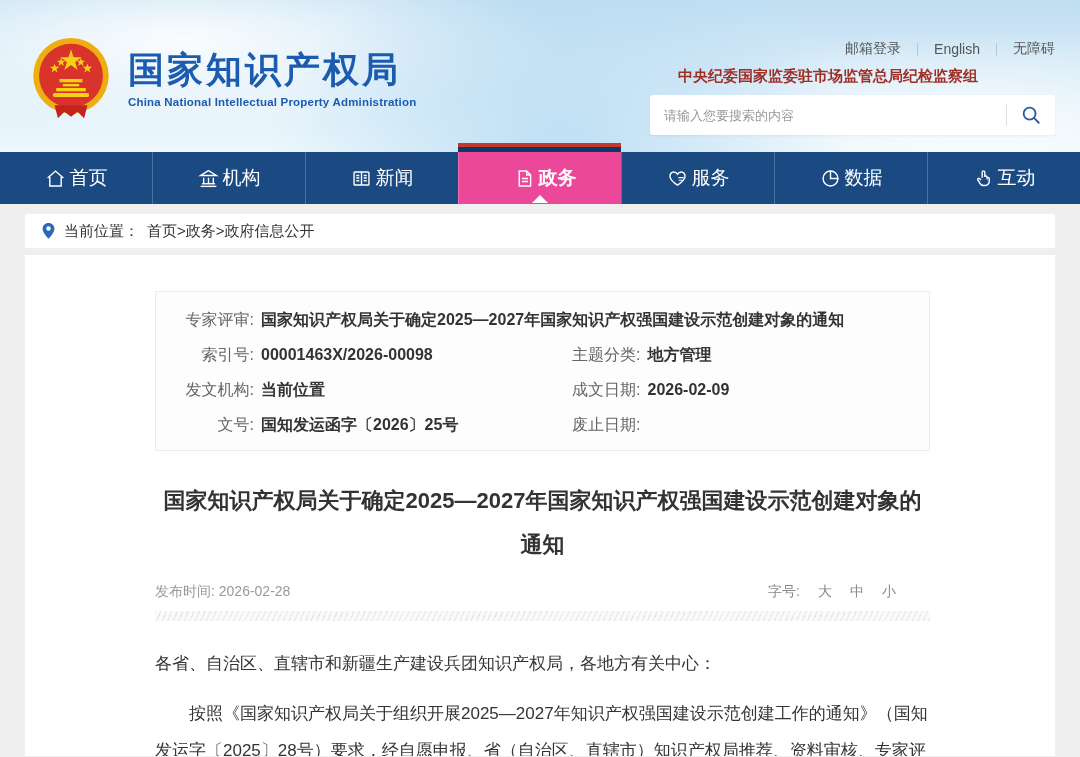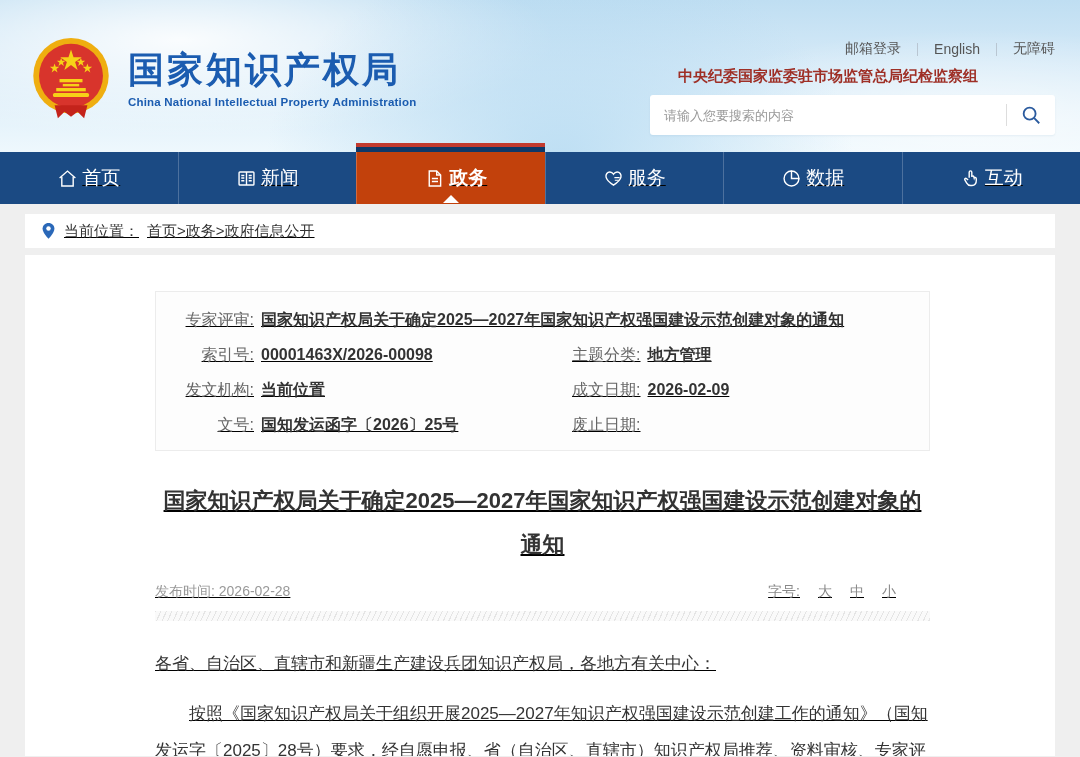--- a/index.html
+++ b/index.html
@@ -1,18 +1,18 @@
 <!DOCTYPE html>
 <html><head>
 <meta charset="utf-8">
 <style>
   * { margin:0; padding:0; box-sizing:border-box; }
   html,body { width:1080px; height:757px; }
   body { font-family:"Liberation Sans","DejaVu Sans",sans-serif; background:#efefef; overflow:hidden; }
-  .page { width:1080px; height:542px; position:relative; background:#efefef;text-decoration:underline; }
+  .page { width:1080px; height:542px; position:relative; background:#efefef; }
 
   
   .header {
     height:152px; position:relative; overflow:hidden;
     background:
       radial-gradient(ellipse 420px 300px at 560px 160px, rgba(173,214,240,.75), rgba(173,214,240,0) 70%),
       radial-gradient(ellipse 500px 130px at 180px 40px, rgba(255,255,255,.9), rgba(255,255,255,0) 75%),
       radial-gradient(ellipse 420px 120px at 980px 120px, rgba(255,255,255,.65), rgba(255,255,255,0) 75%),
       linear-gradient(180deg,#bfdef2 0%,#d4e9f7 40%,#eef8fd 100%);
   }
@@ -31,21 +31,21 @@
   .search-box input { flex:1; border:none; outline:none; height:100%; padding:0 14px; font-size:13px; color:#333; background:transparent; font-family:inherit; }
   .search-box input::placeholder { color:#999; }
   .search-divider { width:1px; height:22px; background:#ddd; }
   .search-btn { width:48px; height:100%; border:none; background:transparent; display:flex; align-items:center; justify-content:center; cursor:pointer; }
 
   
   .nav { height:52px; background:#1b4a83; display:flex; position:relative; }
   .nav-item { flex:1; display:flex; align-items:center; justify-content:center; gap:4px; color:#fff; font-size:19px; cursor:pointer; position:relative; text-decoration:none; }
   .nav-item + .nav-item { border-left:1px solid rgba(255,255,255,.22); }
   .nav-item svg { width:21px; height:21px; }
-  .nav-item.active { background:#c2410c; font-weight:bold;padding-left:10px; }
+  .nav-item.active { background:#ec4899; font-weight:bold;padding-left:10px; }
   .nav-item.active::before { content:""; position:absolute; left:-1px; right:0; top:-9px; height:4px; background:#c23a2e; }
   .nav-item.active::after  { content:""; position:absolute; left:-1px; right:0; top:-5px; height:5px; background:#0d3868; }
   .nav-caret { position:absolute; bottom:1px; left:50%; transform:translateX(-50%); width:0; height:0;
                border-left:8px solid transparent; border-right:8px solid transparent; border-bottom:8px solid #fff; }
 
   
   .breadcrumb-bar { margin:10px 25px 0; background:#fff; height:34px; display:flex; align-items:center; padding-left:16px; gap:8px; font-size:15px; color:#333; }
   .breadcrumb-bar svg { width:15px; height:18px; }
   .crumb-path { cursor:pointer; }
 
@@ -123,20 +123,29 @@
   <div class="nav">
     <a class="nav-item">
       <svg viewBox="0 0 24 24" fill="none" stroke="#fff" stroke-width="1.6">
           <path d="M3 11.5 L12 3.5 L21 11.5"></path>
           <path d="M5.5 10 V20.5 H18.5 V10"></path>
         </svg>
       <span>首页</span>
     </a>
     <a class="nav-item">
       <svg viewBox="0 0 24 24" fill="none" stroke="#fff" stroke-width="1.6">
+          <path d="M3 21 H21"></path>
+          <path d="M4.5 18 H19.5"></path>
+          <path d="M12 3 L21 8.5 H3 Z"></path>
+          <path d="M6.5 11 V18 M12 11 V18 M17.5 11 V18"></path>
+        </svg>
+      <span>机构</span>
+    </a>
+    <a class="nav-item">
+      <svg viewBox="0 0 24 24" fill="none" stroke="#fff" stroke-width="1.6">
           <rect x="3.5" y="4.5" width="17" height="15" rx="1"></rect>
           <path d="M12 4.5 V19.5"></path>
           <path d="M6 8.5 H9.5 M6 11.5 H9.5 M6 14.5 H9.5 M14.5 8.5 H18 M14.5 11.5 H18 M14.5 14.5 H18"></path>
         </svg>
       <span>新闻</span>
     </a>
     <a class="nav-item active">
       <svg viewBox="0 0 24 24" fill="none" stroke="#fff" stroke-width="1.6">
           <path d="M6 3.5 H14.5 L19 8 V20.5 H6 Z"></path>
           <path d="M14.5 3.5 V8 H19"></path>

